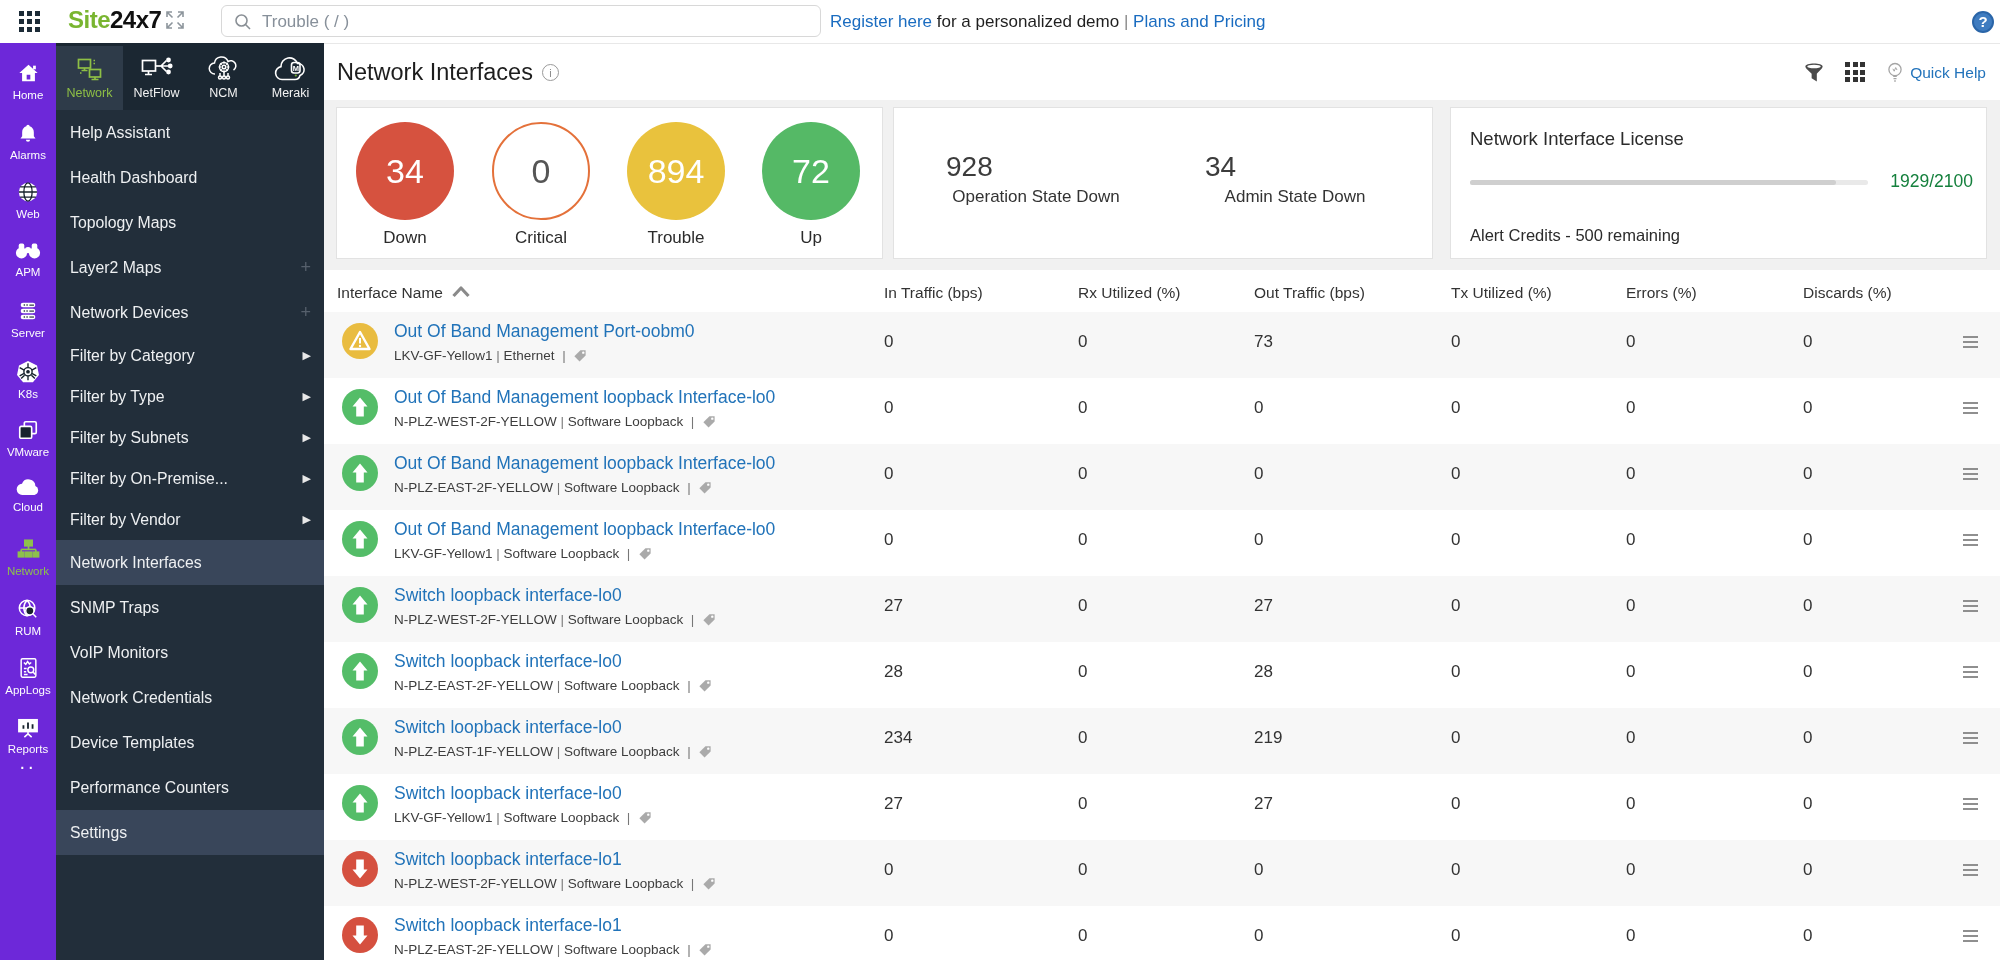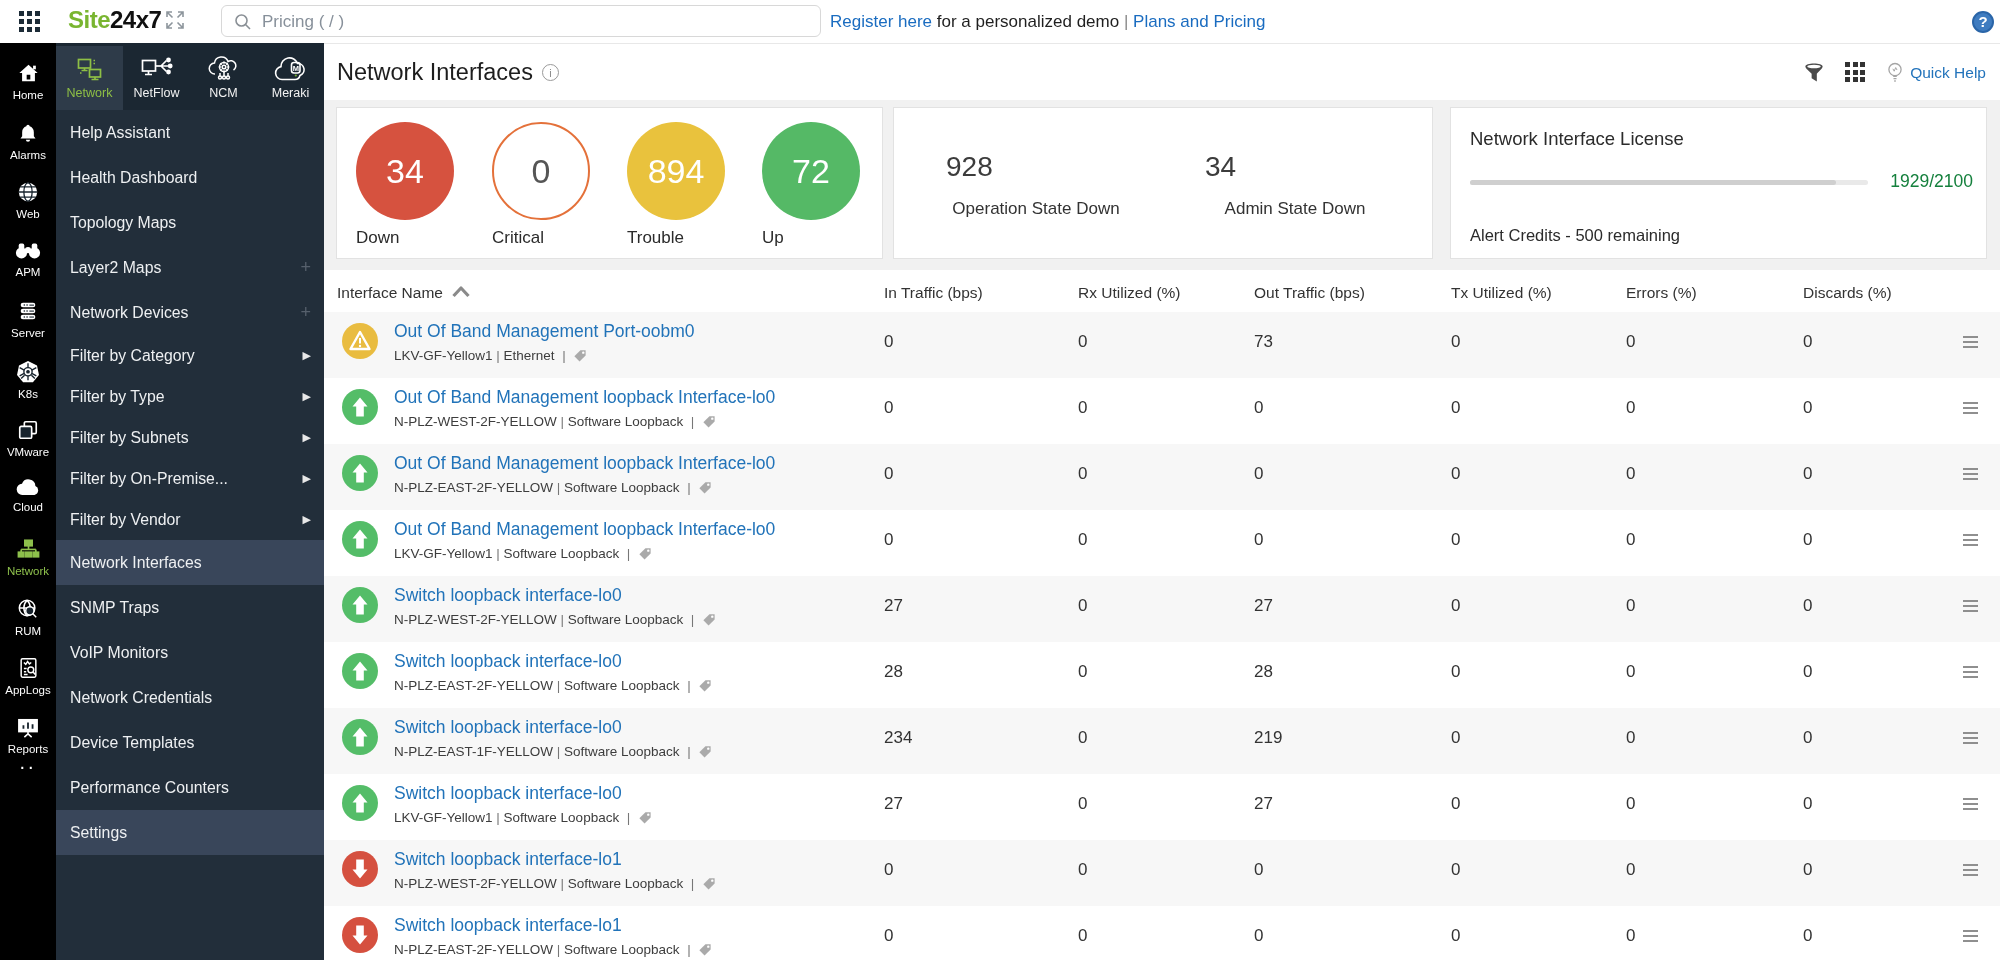--- a/index.html
+++ b/index.html
@@ -12,21 +12,21 @@
 #logo { position:absolute; left:68px; top:6px; font-size:24px; font-weight:bold; letter-spacing:-0.5px; color:#101010; }
 #logo .g { color:#79b530; }
 #expand { position:absolute; left:164px; top:9px; }
 #searchbox { position:absolute; left:221px; top:5px; width:600px; height:32px; border:1px solid #d8d8d8; border-radius:6px; background:#fff; }
 #searchbox .ph { position:absolute; left:40px; top:6px; font-size:17px; color:#87909a; }
 #regline { position:absolute; left:830px; top:0; height:43px; line-height:43px; font-size:17px; color:#1f1f1f; }
 #regline a { color:#1a6cc0; text-decoration:none; }
 #helpq { position:absolute; left:1972px; top:11px; width:22px; height:22px; border-radius:50%; background:#3f7cc0; border:2px solid #2a65a8; color:#fff; font-size:15px; font-weight:bold; text-align:center; line-height:18px; }
 
 
-#side1 { position:absolute; left:0; top:43px; width:56px; height:917px; background:#000000; }
+#side1 { position:absolute; left:0; top:43px; width:56px; height:917px; background:#6d28d9; }
 .s1item { width:56px; height:59.5px; display:flex; flex-direction:column; align-items:center; justify-content:flex-start; padding-top:19px; color:#fdfdfd; }
 .s1item .lbl { font-size:11.5px; margin-top:5px; }
 .s1item svg { display:block; }
 .s1item.active { color:#8ec04c; }
 
 
 #side2 { position:absolute; left:56px; top:43px; width:268px; height:917px; background:#222e3a; }
 #tabstrip { position:absolute; left:0; top:0; width:268px; height:67px; background:#1b2732; display:flex; padding-top:3px; }
 .tab { width:67px; height:64px; display:flex; flex-direction:column; align-items:center; justify-content:center; color:#f2f2f2; }
 .tab .lbl { font-size:12.5px; margin-top:2px; }
@@ -45,27 +45,27 @@
 .info-i { display:inline-block; width:17px; height:17px; border:1px solid #9a9a9a; border-radius:50%; color:#8a8a8a; font-size:11px; text-align:center; line-height:16px; vertical-align:3px; margin-left:9px; font-style:normal; }
 #hicons { position:absolute; right:14px; top:0; height:57px; display:flex; align-items:center; gap:0; }
 #qhelp { color:#2273bb; font-size:15.5px; margin-left:7px; }
 
 #grayband { position:absolute; left:0; top:57px; width:1676px; height:170px; background:#f1f1f1; }
 .card { position:absolute; background:#fff; border:1px solid #e2e2e2; }
 #card1 { left:12px; top:7px; width:547px; height:152px; }
 #card2 { left:569px; top:7px; width:540px; height:152px; }
 #card3 { left:1126px; top:7px; width:537px; height:152px; }
 .circ { position:absolute; top:14px; width:98px; height:98px; border-radius:50%; display:flex; align-items:center; justify-content:center; font-size:34px; color:#fff; }
-.circ-lbl { position:absolute; top:120px; width:98px; font-size:17px; color:#2b2b2b; }
+.circ-lbl { position:absolute; top:120px; width:98px; text-align:center; font-size:17px; color:#2b2b2b; }
 #c-down { left:19px; background:#d6523f; }
 #c-crit { left:155px; background:#fff; border:2px solid #e4713a; color:#555; }
 #c-trou { left:290px; background:#e9c23d; }
 #c-up { left:425px; background:#55b966; }
 .bignum { font-size:28px; line-height:30px; color:#3c3c3c; text-align:left; }
-.bigsub { font-size:17px; line-height:20px; color:#333; text-align:center; margin-top:17px; }
+.bigsub { font-size:17px; line-height:20px; color:#333; text-align:center; margin-top:5px; }
 #card3 .t { position:absolute; left:19px; top:20px; font-size:18.5px; color:#2b2b2b; }
 #bar { position:absolute; left:19px; top:72px; width:398px; height:5px; border-radius:3px; background:#e9e9e9; }
 #bar .fill { width:366px; height:5px; border-radius:3px; background:#cfcfcf; }
 #barnum { position:absolute; right:13px; top:63px; font-size:17.5px; color:#15803d; }
 #card3 .ac { position:absolute; left:19px; top:118px; font-size:16.5px; color:#2b2b2b; }
 
 
 #thead { position:absolute; left:0; top:233px; width:1676px; height:34px; background:#fff; }
 .hc { position:absolute; top:8px; font-size:15.5px; color:#333; }
 .row { position:absolute; left:0; width:1676px; height:66px; }
@@ -98,21 +98,21 @@
     <path d="M3 8 V3 H8 M3 3 L8.5 8.5"></path>
       <path d="M14 3 H19 V8 M19 3 L13.5 8.5"></path>
     <path d="M3 14 V19 H8 M3 19 L8.5 13.5"></path>
       <path d="M19 14 V19 H14 M19 19 L13.5 13.5"></path>
   </svg>
   <div id="searchbox">
     <svg width="18" height="18" viewBox="0 0 18 18" style="position:absolute;left:12px;top:7px" fill="none" stroke="#8a9096" stroke-width="1.6">
         <circle cx="7.5" cy="7.5" r="5.5"></circle>
         <path d="M11.5 11.5 L16 16"></path>
       </svg>
-    <div class="ph">Pricing ( / )</div>
+    <div class="ph">Trouble ( / )</div>
   </div>
   <div id="regline"><a>Register here</a> for a personalized demo <span style="color:#888">|</span> <a>Plans and Pricing</a></div>
   <div id="helpq">?</div>
 </div>
 
 <div id="side1">
     <div class="s1item">
       <svg width="23" height="22" viewBox="0 0 24 24" fill="#fff">
         <path d="M12 3 L2 12 h3 v9 h14 v-9 h3 Z M10 14 h4 v5 h-4 Z"></path>
         <rect x="17" y="4" width="3" height="4"></rect>

